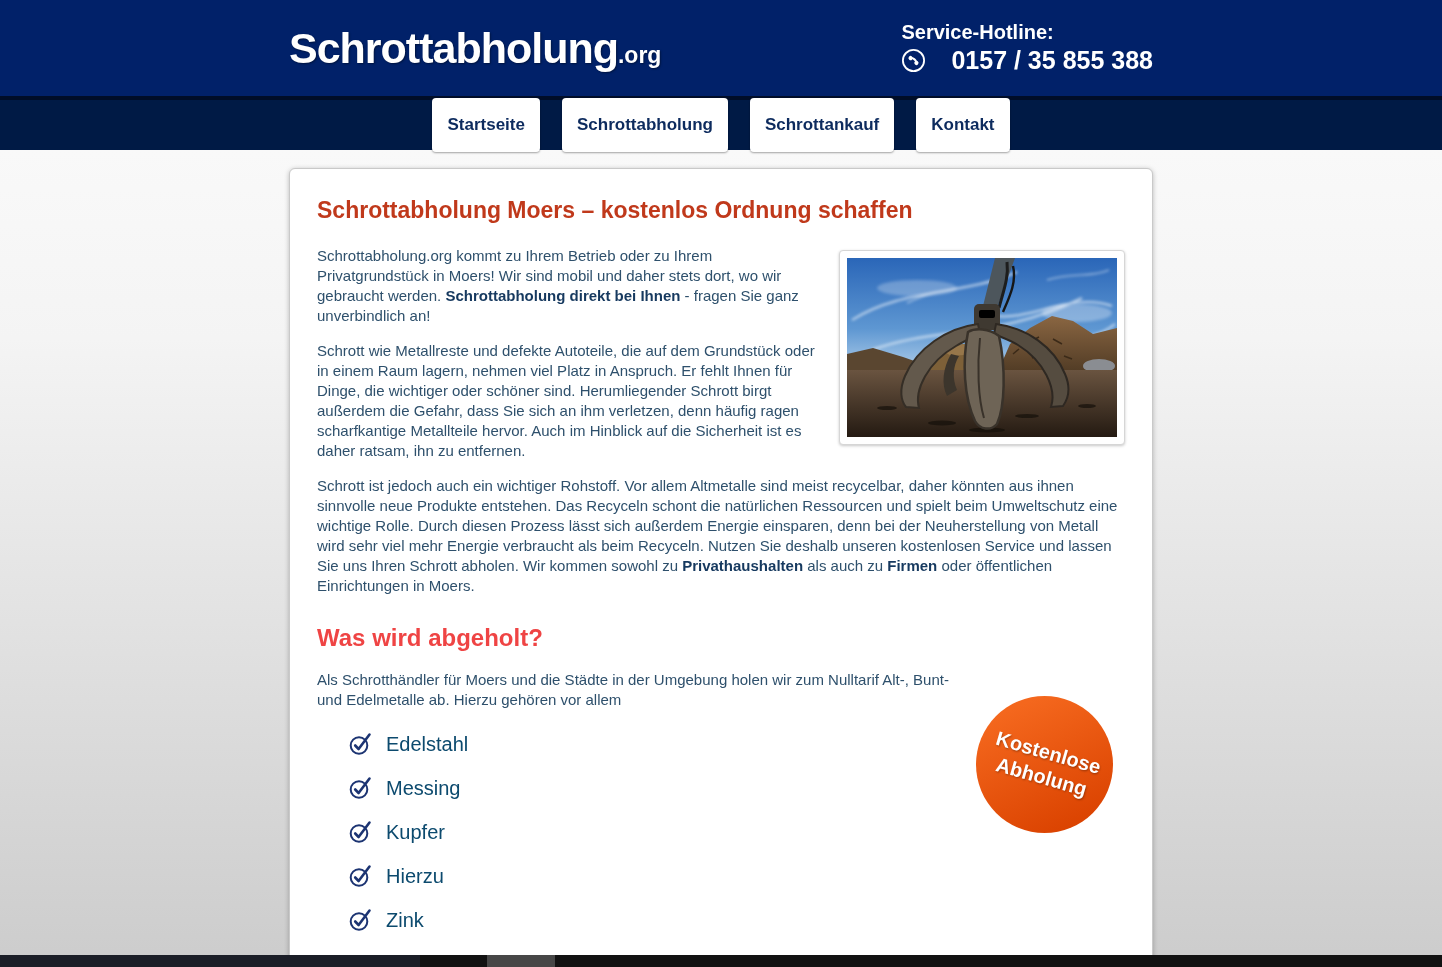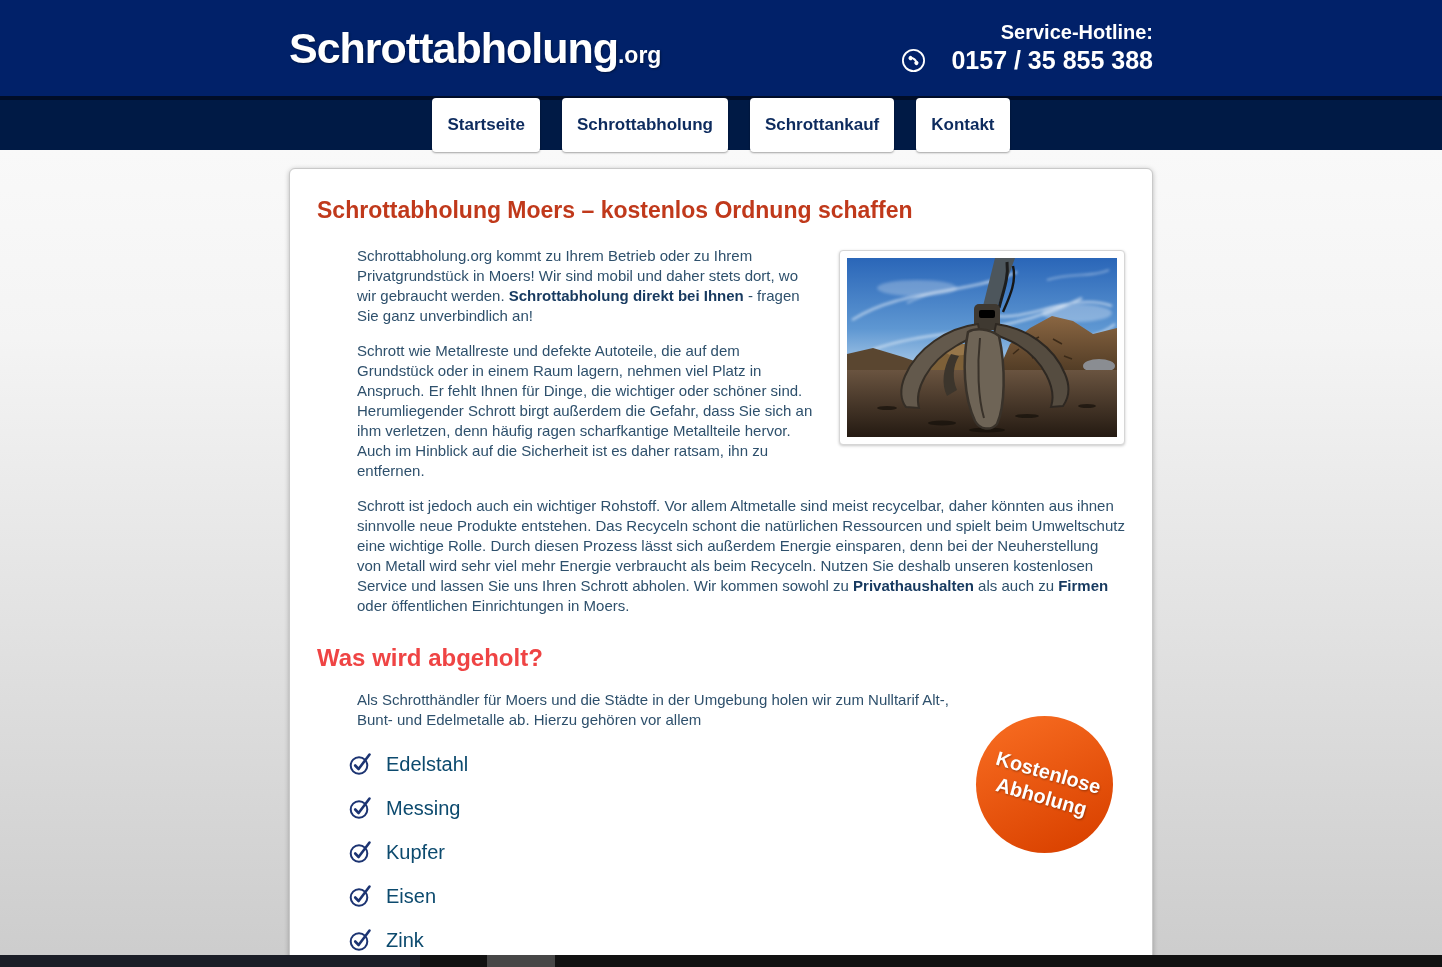--- a/index.html
+++ b/index.html
@@ -10,21 +10,21 @@
     position:relative;
   }
   .container { width:864px; margin:0 auto; }
 
   
   .site-header { background:#012169; height:96px; }
   .site-header .container { display:flex; align-items:center; justify-content:space-between; height:100%; }
   .logo { color:#ffffff; text-decoration:none; text-shadow:1px 1px 2px rgba(0,0,0,.4); cursor:pointer; }
   .logo .logo-main { font-size:43px; font-weight:bold; letter-spacing:-1px; }
   .logo .logo-suffix { font-size:23px; font-weight:bold; }
-  .hotline { color:#ffffff; text-align:right; }
+  .hotline { color:#ffffff; }
   .hotline-label { font-size:20px; font-weight:bold; margin-bottom:2px; }
   .hotline-number { font-size:25px; font-weight:bold; display:flex; align-items:center; gap:25px; justify-content:flex-end; cursor:pointer; }
   .phone-icon svg { display:block; }
 
   
   .main-nav { background:#001a45; border-top:4px solid #000d28; height:54px; }
   .main-nav .container { display:flex; justify-content:center; align-items:center; gap:22px; height:100%; }
   .nav-btn {
     background:#ffffff; color:#0d2b5e; font-family:"Liberation Sans",sans-serif;
     font-size:17px; font-weight:bold; border:none; border-radius:4px;
@@ -33,21 +33,21 @@
 
   
   .card {
     width:864px; margin:18px auto 0; background:#ffffff;
     border:1px solid #c9c9c9; border-radius:6px;
     box-shadow:0 1px 5px rgba(0,0,0,.25);
     padding:20px 27px 40px; min-height:900px; position:relative;
   }
   h1.article-title { color:#c0391b; font-size:23px; font-weight:bold; margin:8px 0 22px; }
   h2.section-title { color:#ef4444; font-size:24px; font-weight:bold; margin:28px 0 18px; clear:left; }
-  .card p { color:#2e506c; font-size:15px; line-height:20px; margin-bottom:15px;margin-left:40px; }
+  .card p { color:#2e506c; font-size:15px; line-height:20px; margin-bottom:15px; }
   .card p b { color:#16395f; }
 
   
   .photo-frame {
     float:right; background:#ffffff; border:1px solid #d6d6d6; border-radius:4px;
     padding:7px; margin:4px 0 14px 22px; box-shadow:0 1px 3px rgba(0,0,0,.22);
   }
   .photo-frame svg { display:block; }
 
   
@@ -219,21 +219,21 @@
       <span class="item-label">Kupfer</span>
     </li>
 
     <li>
       <span class="check-icon">
         <svg width="24" height="24" viewBox="0 0 24 24">
           <circle cx="10" cy="13.5" r="8.3" fill="none" stroke="#1c3472" stroke-width="2"></circle>
           <path d="M6.2,13.5 L9.6,17 L20.5,2.5" fill="none" stroke="#1c3472" stroke-width="2.6" stroke-linecap="round" stroke-linejoin="round"></path>
         </svg>
       </span>
-      <span class="item-label">Eisen</span>
+      <span class="item-label">Hierzu</span>
     </li>
 
     <li>
       <span class="check-icon">
         <svg width="24" height="24" viewBox="0 0 24 24">
           <circle cx="10" cy="13.5" r="8.3" fill="none" stroke="#1c3472" stroke-width="2"></circle>
           <path d="M6.2,13.5 L9.6,17 L20.5,2.5" fill="none" stroke="#1c3472" stroke-width="2.6" stroke-linecap="round" stroke-linejoin="round"></path>
         </svg>
       </span>
       <span class="item-label">Zink</span>

